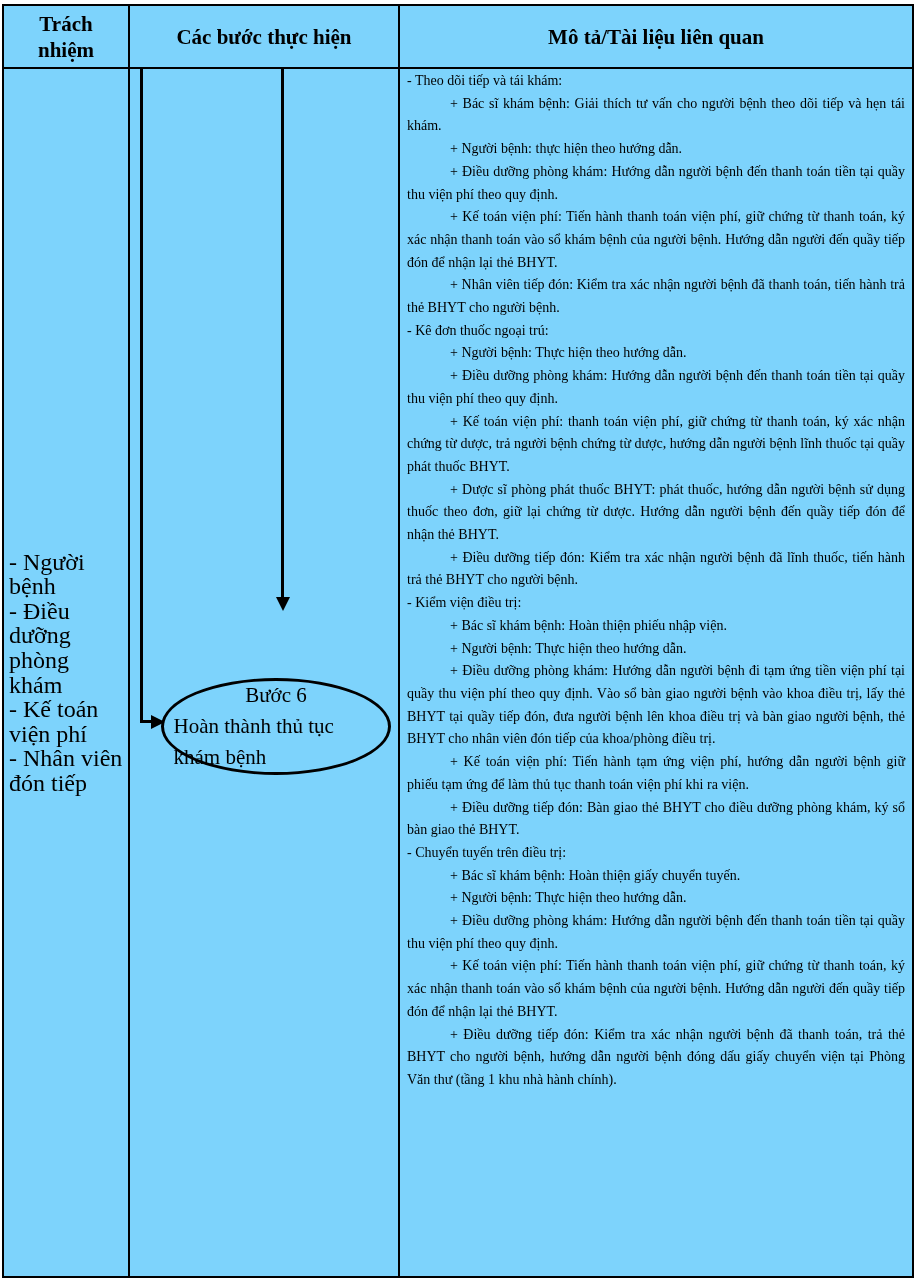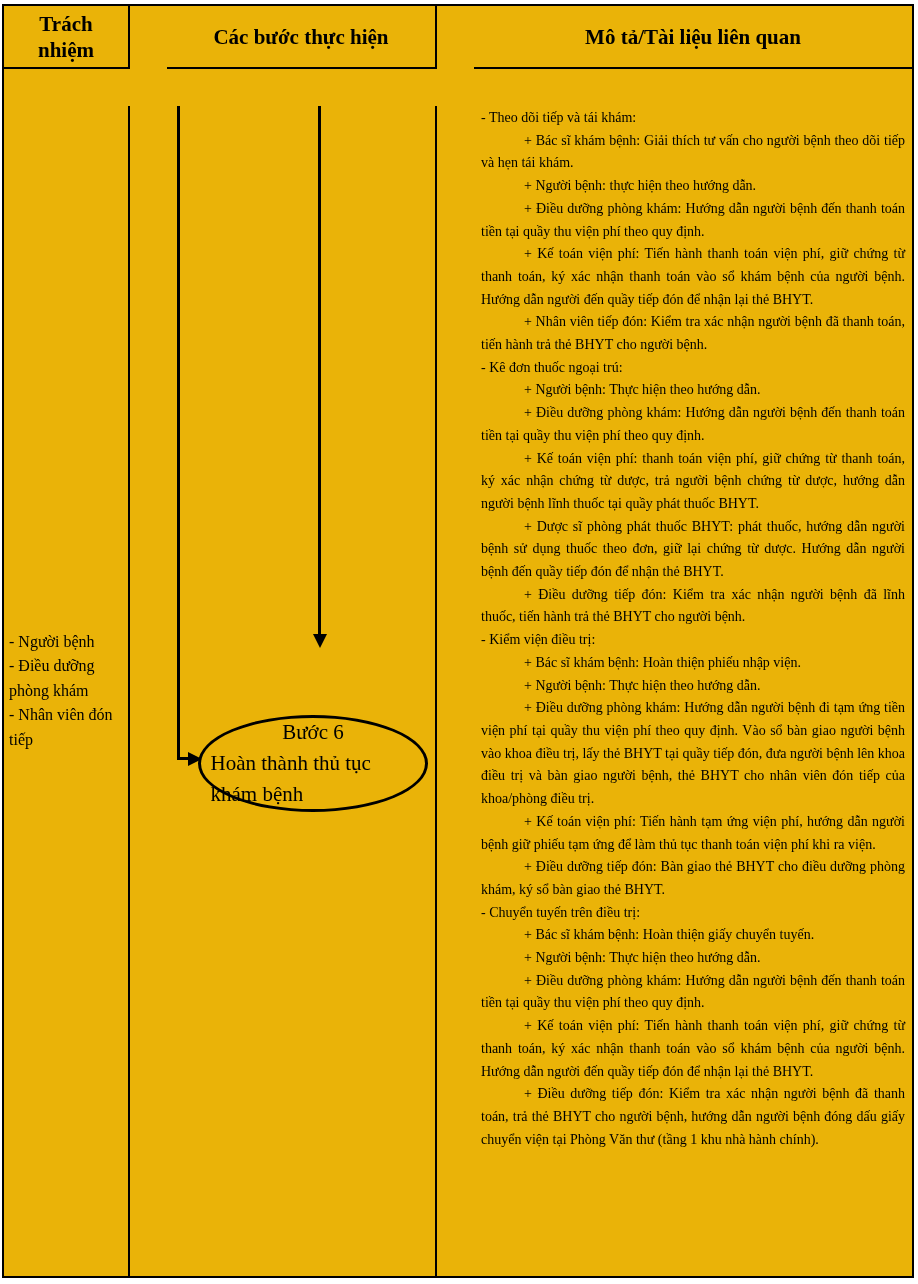--- a/index.html
+++ b/index.html
@@ -1,26 +1,26 @@
 <!DOCTYPE html>
 <html><head>
 <meta charset="utf-8">
 <style>
   html,body{margin:0;padding:0;background:#fff;}
   body{width:918px;height:1284px;position:relative;font-family:"Liberation Serif", serif;color:#000;overflow:hidden;}
   .table{position:absolute;left:2px;top:4px;width:912px;height:1274px;border:2px solid #000;display:grid;
-         grid-template-columns:126px 270px 1fr;grid-template-rows:63px 1fr;box-sizing:border-box;background:#eab308;gap:37px;}
+         grid-template-columns:126px 270px 1fr;grid-template-rows:63px 1fr;box-sizing:border-box;background:#7dd3fc;}
   .cell{box-sizing:border-box;overflow:hidden;}
   .b-r{border-right:2px solid #000;}
   .header{border-bottom:2px solid #000;display:flex;align-items:center;justify-content:center;text-align:center;
           font-weight:bold;font-size:21px;line-height:26px;padding:0 6px;}
   
   .resp-cell{display:flex;align-items:center;padding:0 5px;}
   .resp-list{width:100%;}
-  .resp-item{margin:0;font-size:16px;line-height:24.6px;}
+  .resp-item{margin:0;font-size:24px;line-height:24.6px;}
   
   .flow-cell{position:relative;}
   .vline{position:absolute;width:3px;background:#000;}
   .vline.left{left:10px;top:0;height:654px;}
   .vline.right{left:151px;top:0;height:528px;}
   .hline{position:absolute;left:10px;top:651px;width:12px;height:3px;background:#000;}
   .head-down{position:absolute;left:146px;top:528px;width:0;height:0;
              border-left:7px solid transparent;border-right:7px solid transparent;border-top:14px solid #000;}
   .head-right{position:absolute;left:21px;top:645.5px;width:0;height:0;
               border-top:7px solid transparent;border-bottom:7px solid transparent;border-left:14px solid #000;}
@@ -46,20 +46,21 @@
   </div>
   <div class="cell header">
     <span>Mô tả/Tài liệu liên quan</span>
   </div>
 
   <div class="cell b-r resp-cell">
     <div class="resp-list">
 
     <p class="resp-item">- Người bệnh</p>
         <p class="resp-item">- Điều dưỡng phòng khám</p>
+        <p class="resp-item">- Kế toán viện phí</p>
         <p class="resp-item">- Nhân viên đón tiếp</p>
       </div>
   </div>
 
   <div class="cell b-r flow-cell">
     <div class="vline left"></div>
     <div class="hline"></div>
     <div class="head-right"></div>
     <div class="vline right"></div>
     <div class="head-down"></div>

